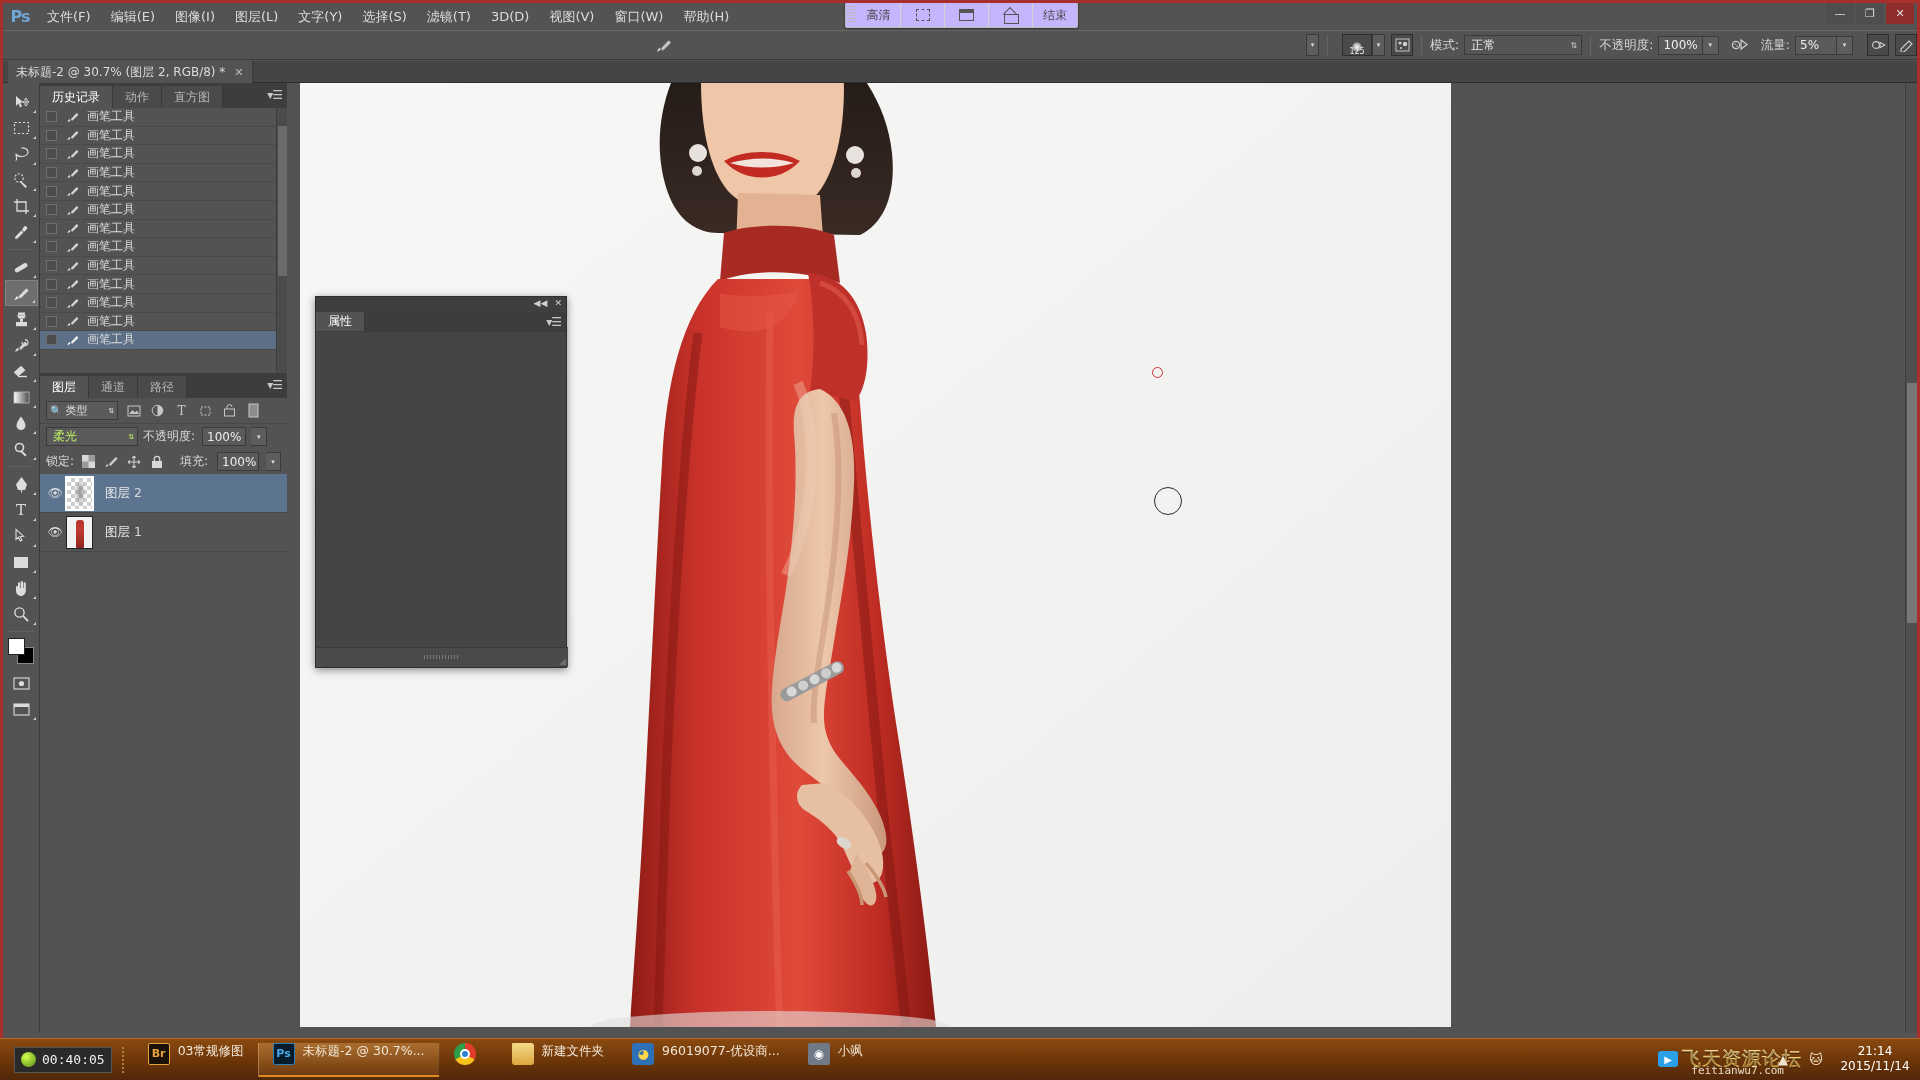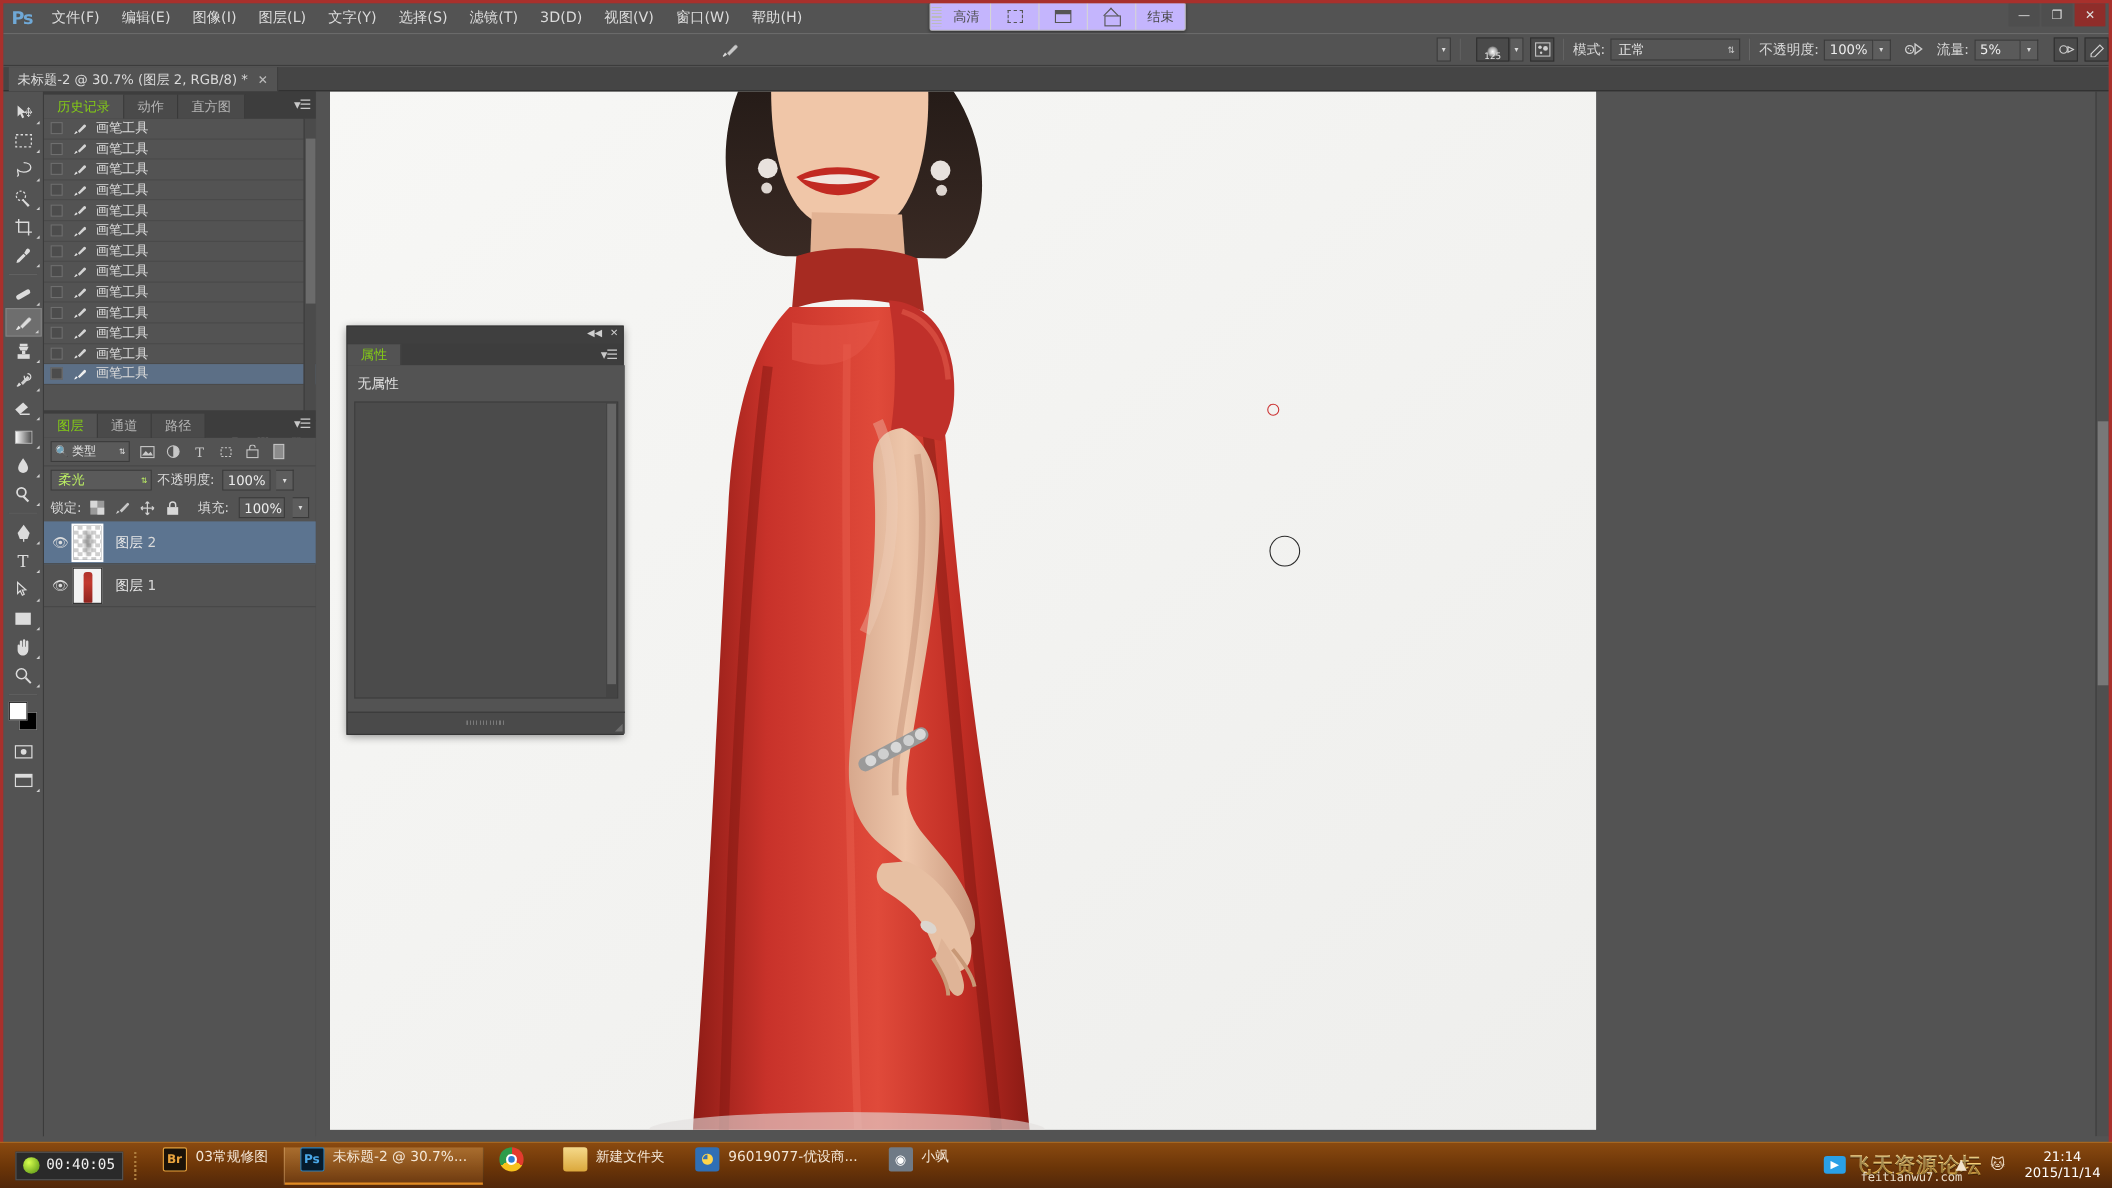--- a/index.html
+++ b/index.html
@@ -63,21 +63,21 @@
   .tool svg{display:block;}
   .toolsep{height:1px;background:#444;margin:4px 5px;border-bottom:1px solid #616161;}
   .swatches{position:relative;width:33px;height:30px;margin:6px auto 2px;}
   .sw-fg{position:absolute;left:3px;top:0;width:17px;height:17px;background:#fff;border:1px solid #222;}
   .sw-bg{position:absolute;left:12px;top:9px;width:17px;height:17px;background:#000;border:1px solid #888;}
 
   
   .panelcol{position:absolute;left:40px;top:83px;width:247px;height:950px;background:#464646;z-index:16;}
   .panel-tabs{display:flex;height:25px;background:#3d3d3d;align-items:flex-end;position:relative;}
   .ptab{height:22px;padding:0 12px;display:flex;align-items:center;font-size:12px;color:#b4b4b4;background:#4a4a4a;border-right:1px solid #383838;}
-  .ptab.active{background:#535353;color:#84cc16;}
+  .ptab.active{background:#535353;color:#ffffff;}
   .pmenu{position:absolute;right:5px;top:5px;font-size:12px;color:#c8c8c8;letter-spacing:-1px;}
 
   
   .hist{background:#535353;height:274px;position:relative;overflow:hidden;}
   .histrow{height:18.6px;display:flex;align-items:center;padding-left:6px;border-bottom:1px solid #4a4a4a;font-size:12px;color:#dadada;}
   .histrow.sel{background:#5c6f86;}
   .histrow .chk{width:11px;height:11px;border:1px solid #6f6f6f;margin-right:8px;background:#4c4c4c;}
   .histrow .bico{width:16px;margin-right:6px;display:flex;align-items:center;justify-content:center;}
   .pscroll{position:absolute;right:0;top:0;width:11px;height:100%;background:#4b4b4b;border-left:1px solid #3d3d3d;}
   .pscroll .thumbv{position:absolute;left:1px;top:18px;width:9px;height:150px;background:#6b6b6b;}
@@ -104,21 +104,21 @@
   .lthumb.t1{background:#f2f2f2;position:relative;}
   .lthumb.t1:after{content:"";position:absolute;left:9px;top:3px;width:8px;height:28px;background:linear-gradient(to bottom,#b0332c,#c23a30 35%,#8f241f);border-radius:3px 3px 1px 1px;}
   .lname{font-size:12.5px;color:#e8e8e8;}
   .lname i{font-style:normal;color:#d8d8d8;}
   .lfoot{position:absolute;left:0;bottom:0;width:247px;height:24px;background:#4c4c4c;border-top:1px solid #3a3a3a;display:flex;align-items:center;justify-content:flex-end;padding-right:8px;gap:15px;font-size:12px;color:#d0d0d0;}
 
   
   .propspanel{position:absolute;left:315px;top:296px;width:252px;height:372px;background:#454545;border:1px solid #2f2f2f;z-index:30;box-shadow:0 2px 8px rgba(0,0,0,.45);}
   .prophdr{height:15px;background:#3f3f3f;position:relative;}
   .prophdr .hicons{position:absolute;right:4px;top:1px;display:flex;gap:7px;font-size:9px;color:#cfcfcf;}
-  .proptabs{height:20px;background:#3d3d3d;display:flex;align-items:center;position:relative;}
+  .proptabs{height:20px;background:#3d3d3d;display:flex;align-items:flex-start;position:relative;}
   .proptabs .ptab{height:19px;background:#535353;}
   .propbody{position:absolute;left:0;top:35px;width:252px;height:316px;background:#535353;}
   .propbody .none{padding:9px 9px 0 9px;font-size:12.5px;color:#e2e2e2;}
   .propinner{position:absolute;left:6px;top:33px;width:240px;height:270px;background:#4b4b4b;border:1px solid #3d3d3d;}
   .propinner .sb{position:absolute;right:0;top:0;width:10px;height:100%;background:#444;}
   .propinner .sb i{position:absolute;left:1px;top:1px;width:8px;height:255px;background:#666;display:block;}
   .propfoot{position:absolute;left:0;bottom:0;width:252px;height:20px;background:#4a4a4a;border-top:1px solid #3a3a3a;}
   .propfoot .grip{position:absolute;left:50%;transform:translateX(-50%);top:7px;width:36px;height:4px;background:repeating-linear-gradient(to right,#7a7a7a 0,#7a7a7a 1px,transparent 1px,transparent 3px);}
   .propfoot .rs{position:absolute;right:2px;bottom:2px;width:0;height:0;border-left:7px solid transparent;border-bottom:7px solid #6e6e6e;}
 
@@ -811,28 +811,20 @@
     <div class="prophdr">
       <div class="hicons">
         <span>◀◀</span>
         <span>✕</span>
       </div>
     </div>
     <div class="proptabs">
       <div class="ptab active">属性</div>
       <div class="pmenu" style="top:3px">▾☰</div>
     </div>
-    <div class="propbody">
-      <div class="none">无属性</div>
-      <div class="propinner">
-        <div class="sb">
-            <i></i>
-          </div>
-      </div>
-    </div>
     <div class="propfoot">
       <span class="grip"></span>
       <span class="rs"></span>
     </div>
   </div>
 
   <div class="statusbar">
     <span>30.67%</span>
   </div>
 

